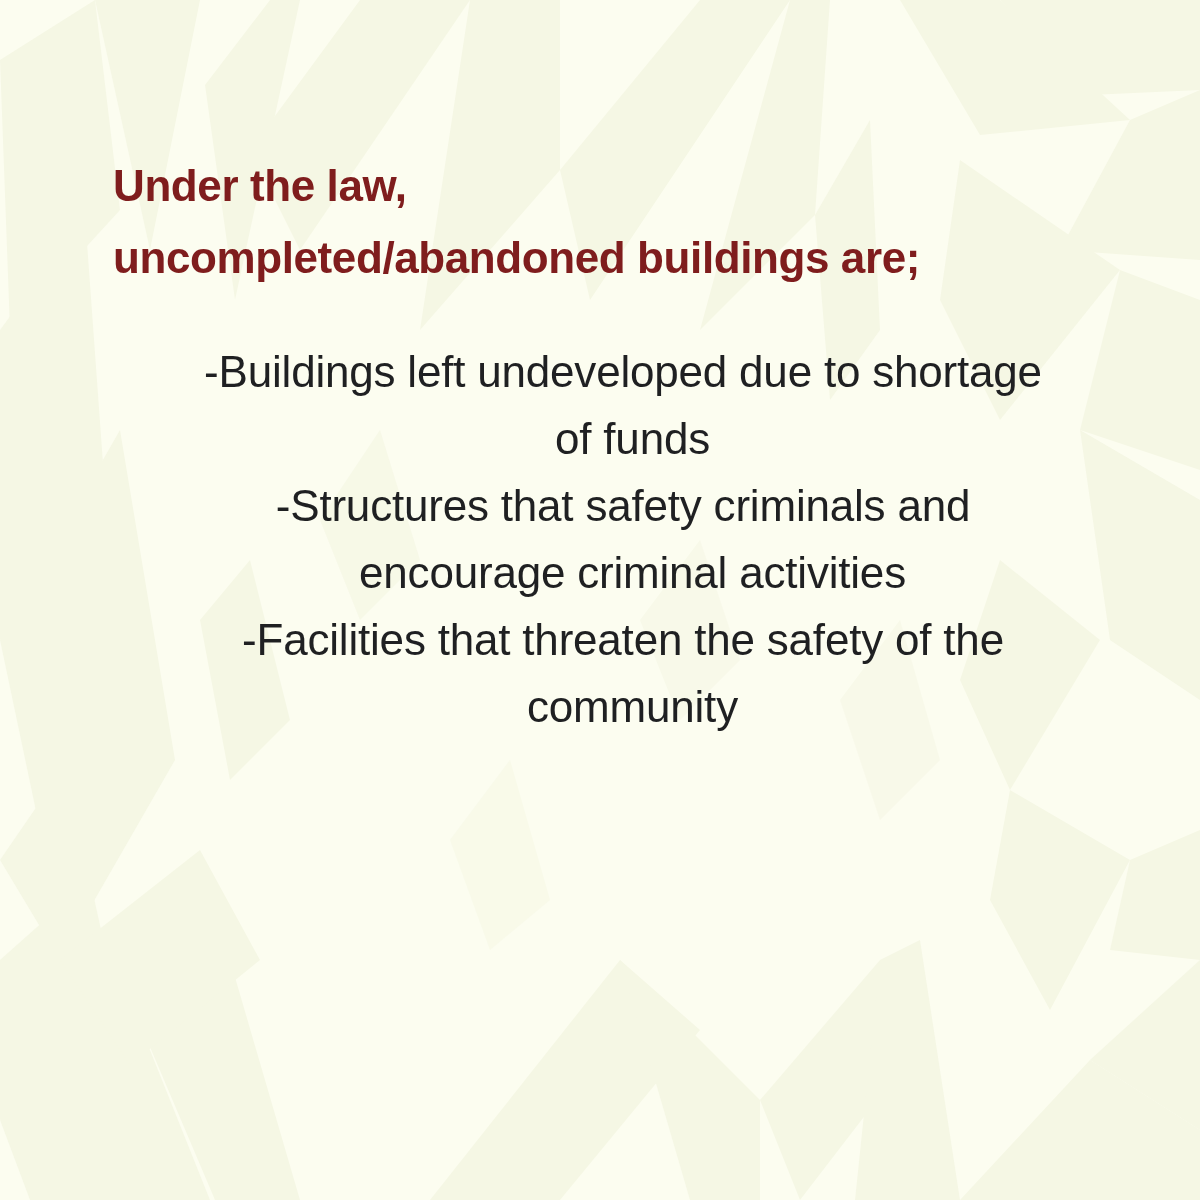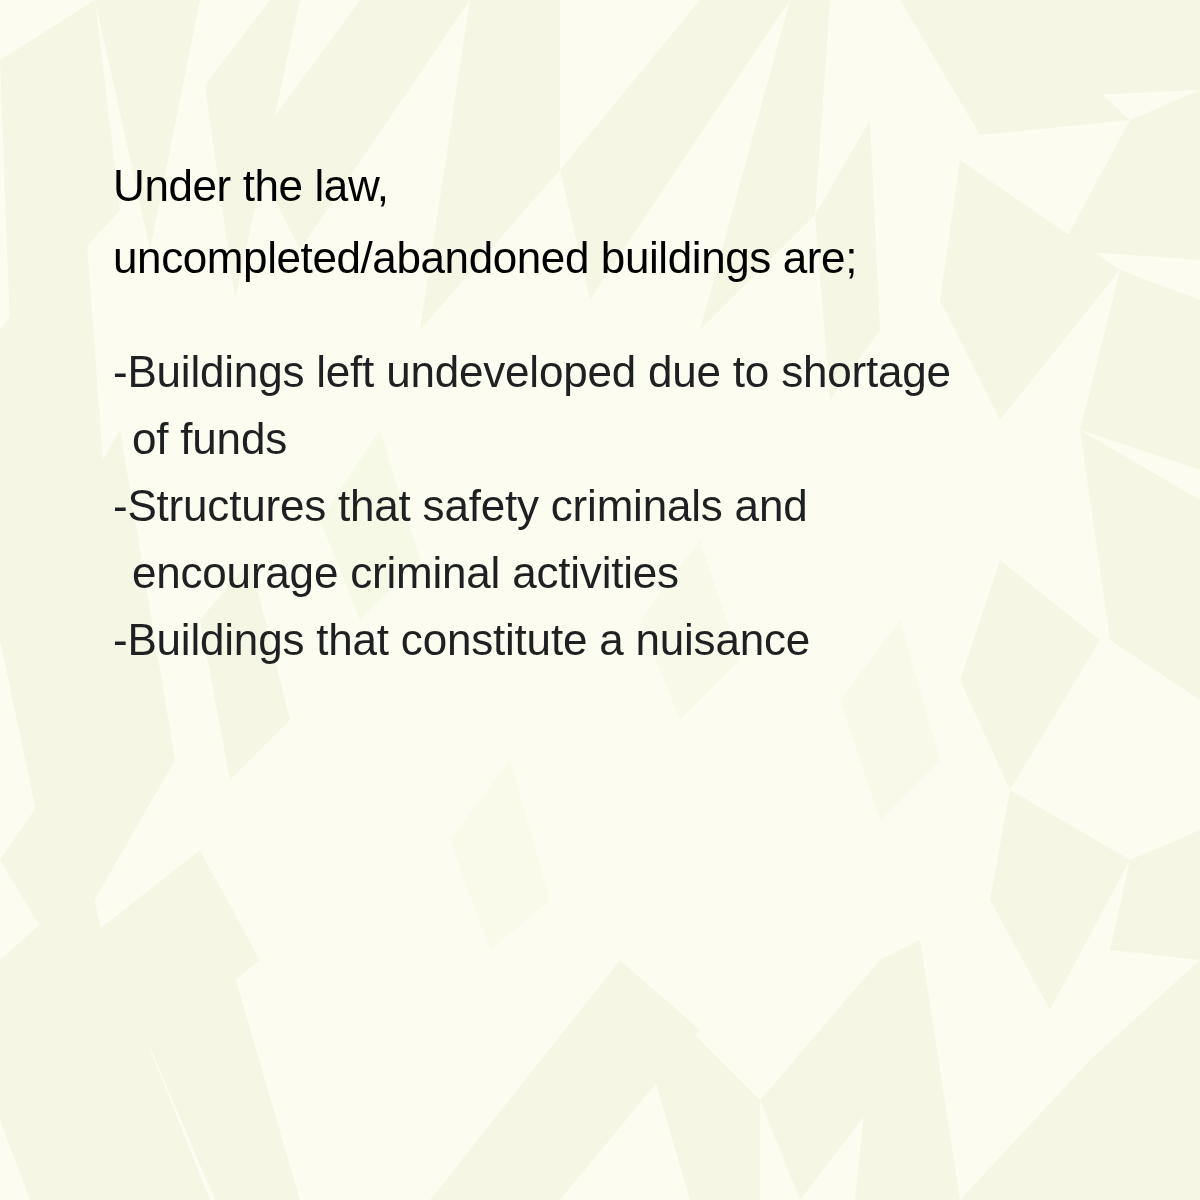--- a/index.html
+++ b/index.html
@@ -35,23 +35,23 @@
 
   
   #content {
     position: absolute;
     left: 113px;
     top: 150px;
     width: 1020px;
   }
 
   #headline {
-    color: #000000;
+    color: #7f1d1d;
     font-size: 44px;
-    font-weight: 400;
+    font-weight: 700;
     line-height: 72px;
     letter-spacing: -0.4px;
     margin: 0;
     white-space: pre-line;
   }
 
   #bullet-list {
     list-style: none;
     margin: 0;
     padding: 0;
@@ -60,20 +60,21 @@
 
   .bullet-item {
     color: #1F2022;
     font-size: 44px;
     font-weight: 400;
     line-height: 67px;
     letter-spacing: -0.2px;
     white-space: pre-line;
     text-indent: -19px;
     padding-left: 19px;
+    text-align: center;
   }
 </style>
 </head>
 <body>
 
 <div id="poster">
 
   <svg id="bg-pattern" viewBox="0 0 1200 1200" preserveAspectRatio="none" aria-hidden="true">
     <rect x="0" y="0" width="1200" height="1200" fill="#FCFDF0"></rect>
     <g fill="#F5F7E4">
@@ -127,17 +128,18 @@
   <div id="content">
 
     <h1 id="headline">Under the law,
 uncompleted/abandoned buildings are;</h1>
 
     <ul id="bullet-list">
       <li class="bullet-item">-Buildings left undeveloped due to shortage
 of funds</li>
       <li class="bullet-item">-Structures that safety criminals and
 encourage criminal activities</li>
-      <li class="bullet-item">-Buildings that constitute a nuisance</li>
+      <li class="bullet-item">-Facilities that threaten the safety of the
+community</li>
     </ul>
 
   </div>
 </div>
 
 </body></html>

